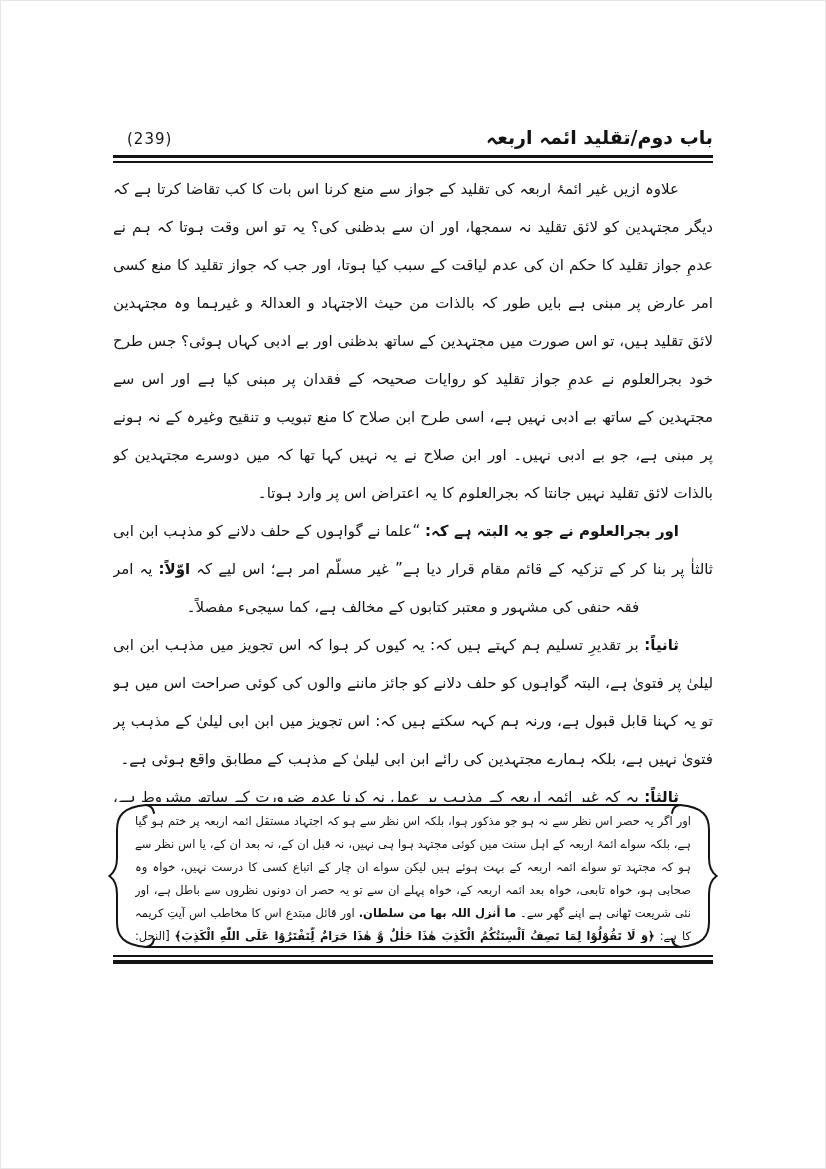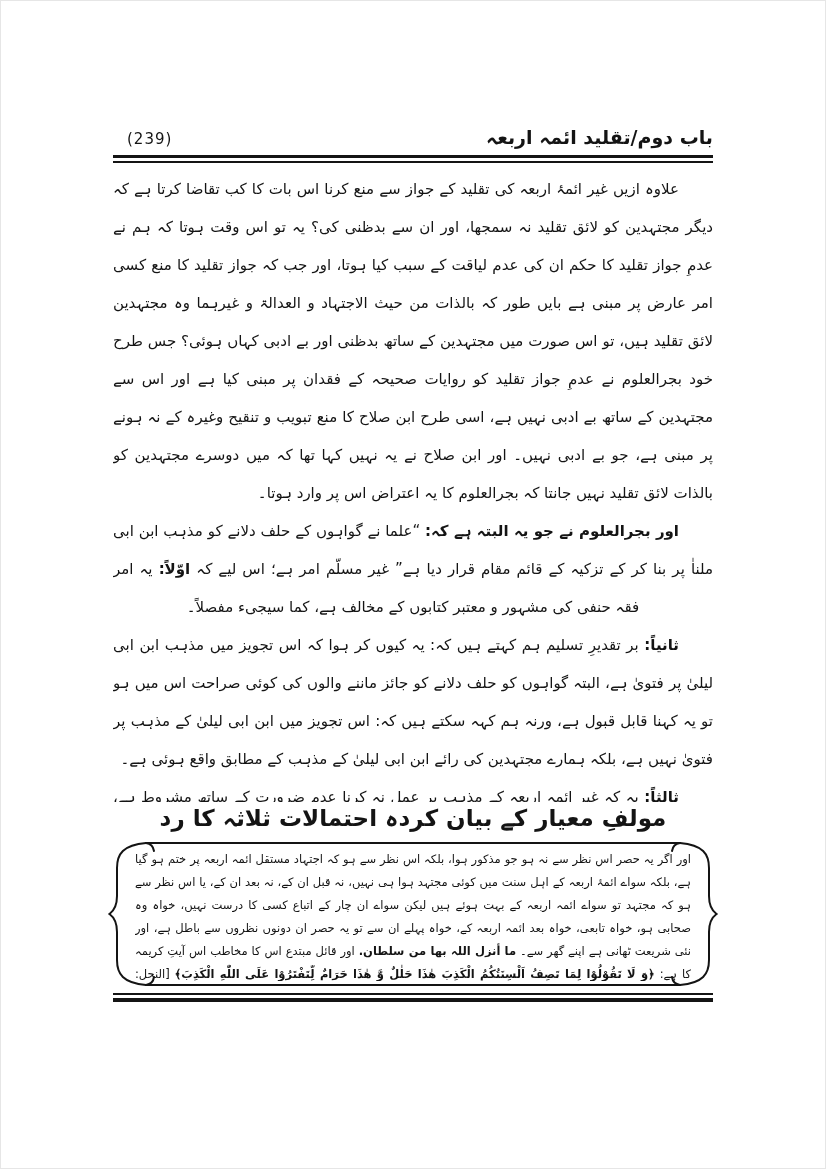--- a/index.html
+++ b/index.html
@@ -33,26 +33,25 @@
   <div class="content">
 
     <div class="header">
       <div class="chapter">باب دوم/تقلید ائمہ اربعہ</div>
       <div class="pagenum">(239)</div>
     </div>
     <div class="header-rule"></div>
 
     <div class="body-text" id="paragraphs">
         <p class="para"><span>علاوہ ازیں غیر ائمۂ اربعہ کی تقلید کے جواز سے منع کرنا اس بات کا کب تقاضا کرتا ہے کہ دیگر مجتہدین کو لائق تقلید نہ سمجھا، اور ان سے بدظنی کی؟ یہ تو اس وقت ہوتا کہ ہم نے عدمِ جواز تقلید کا حکم ان کی عدم لیاقت کے سبب کیا ہوتا، اور جب کہ جواز تقلید کا منع کسی امر عارض پر مبنی ہے بایں طور کہ بالذات من حیث الاجتہاد و العدالۃ و غیرہما وہ مجتہدین لائق تقلید ہیں، تو اس صورت میں مجتہدین کے ساتھ بدظنی اور بے ادبی کہاں ہوئی؟ جس طرح خود بجرالعلوم نے عدمِ جواز تقلید کو روایات صحیحہ کے فقدان پر مبنی کیا ہے اور اس سے مجتہدین کے ساتھ بے ادبی نہیں ہے، اسی طرح ابن صلاح کا منع تبویب و تنقیح وغیرہ کے نہ ہونے پر مبنی ہے، جو بے ادبی نہیں۔ اور ابن صلاح نے یہ نہیں کہا تھا کہ میں دوسرے مجتہدین کو بالذات لائق تقلید نہیں جانتا کہ بجرالعلوم کا یہ اعتراض اس پر وارد ہوتا۔</span></p>
-        <p class="para" style="text-align-last: center;"><span class="b">اور بجرالعلوم نے جو یہ البتہ ہے کہ:</span><span> “علما نے گواہوں کے حلف دلانے کو مذہب ابن ابی ملناٰ پر بنا کر کے تزکیہ کے قائم مقام قرار دیا ہے” غیر مسلّم امر ہے؛ اس لیے کہ </span><span class="b">اوّلاً:</span><span> یہ امر فقہ حنفی کی مشہور و معتبر کتابوں کے مخالف ہے، کما سیجیء مفصلاً۔</span></p>
+        <p class="para" style="text-align-last: center;"><span class="b">اور بجرالعلوم نے جو یہ البتہ ہے کہ:</span><span> “علما نے گواہوں کے حلف دلانے کو مذہب ابن ابی ثالثاٰ پر بنا کر کے تزکیہ کے قائم مقام قرار دیا ہے” غیر مسلّم امر ہے؛ اس لیے کہ </span><span class="b">اوّلاً:</span><span> یہ امر فقہ حنفی کی مشہور و معتبر کتابوں کے مخالف ہے، کما سیجیء مفصلاً۔</span></p>
         <p class="para"><span class="b">ثانیاً:</span><span> بر تقدیرِ تسلیم ہم کہتے ہیں کہ: یہ کیوں کر ہوا کہ اس تجویز میں مذہب ابن ابی لیلیٰ پر فتویٰ ہے، البتہ گواہوں کو حلف دلانے کو جائز ماننے والوں کی کوئی صراحت اس میں ہو تو یہ کہنا قابل قبول ہے، ورنہ ہم کہہ سکتے ہیں کہ: اس تجویز میں ابن ابی لیلیٰ کے مذہب پر فتویٰ نہیں ہے، بلکہ ہمارے مجتہدین کی رائے ابن ابی لیلیٰ کے مذہب کے مطابق واقع ہوئی ہے۔</span></p>
         <p class="para"><span class="b">ثالثاً:</span><span> یہ کہ غیر ائمہ اربعہ کے مذہب پر عمل نہ کرنا عدم ضرورت کے ساتھ مشروط ہے، تو اگر اس تجویز کو مذہب ابن ابی لیلیٰ کے مطابق اس کی ضرورت کے سبب اختیار کیا کہ شاہد عدل مُزَکّٰی کا ملنا دشوار ہے، اور تزکیہ و تعدیل میں بھی احتمالِ فتنہ ہائے اشرار ہے، تو اس میں غیر ائمہ اربعہ کی تقلید کے عدم جواز کے حکم کے ساتھ منافات لازم نہیں آتی؛ اس لیے کہ عدم جواز کا حکم، وقوعِ ضرورت کے نہ ہونے کے ساتھ مشروط ہے اور یہاں اختیار مذہب غیر، بربنائے ضرورت ہے۔</span></p>
       </div>
 
-    <h2 class="section-heading">مولفِ معیار کے بیان کردہ احتمالات ثلاثہ کا رد</h2>
 
     <div class="note-box">
       <svg class="frame" viewBox="0 0 610 148" preserveAspectRatio="none">
         <g fill="none" stroke="#141414" stroke-width="2" stroke-linecap="round">
           <path d="M38 3 H572"></path>
           <path d="M38 145 H572"></path>
           <path d="M38 3 C15 5 9 14 9 28 L9 56 C9 65 7 70 1.5 74 C7 78 9 83 9 92 L9 120 C9 134 15 143 38 145"></path>
           <path d="M572 3 C595 5 601 14 601 28 L601 56 C601 65 603 70 608.5 74 C603 78 601 83 601 92 L601 120 C601 134 595 143 572 145"></path>
           <path d="M38 3 q7 1 8 8"></path>
           <path d="M572 3 q-7 1 -8 8"></path>

